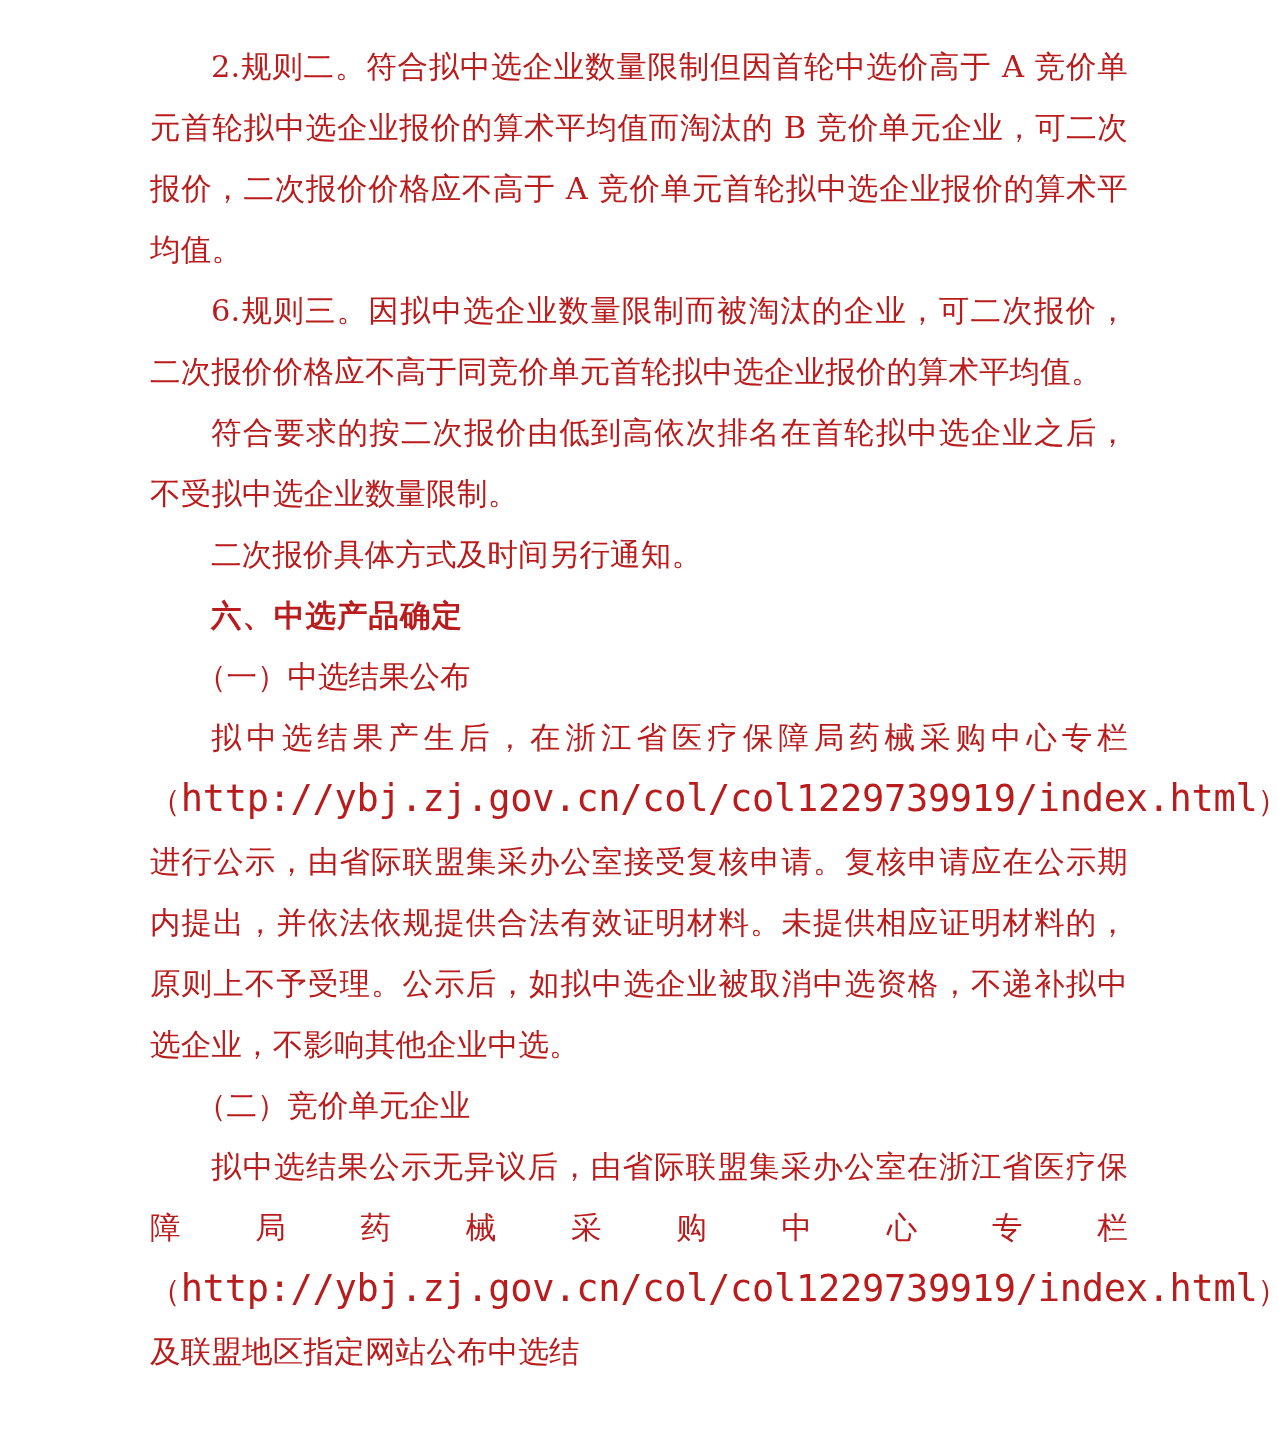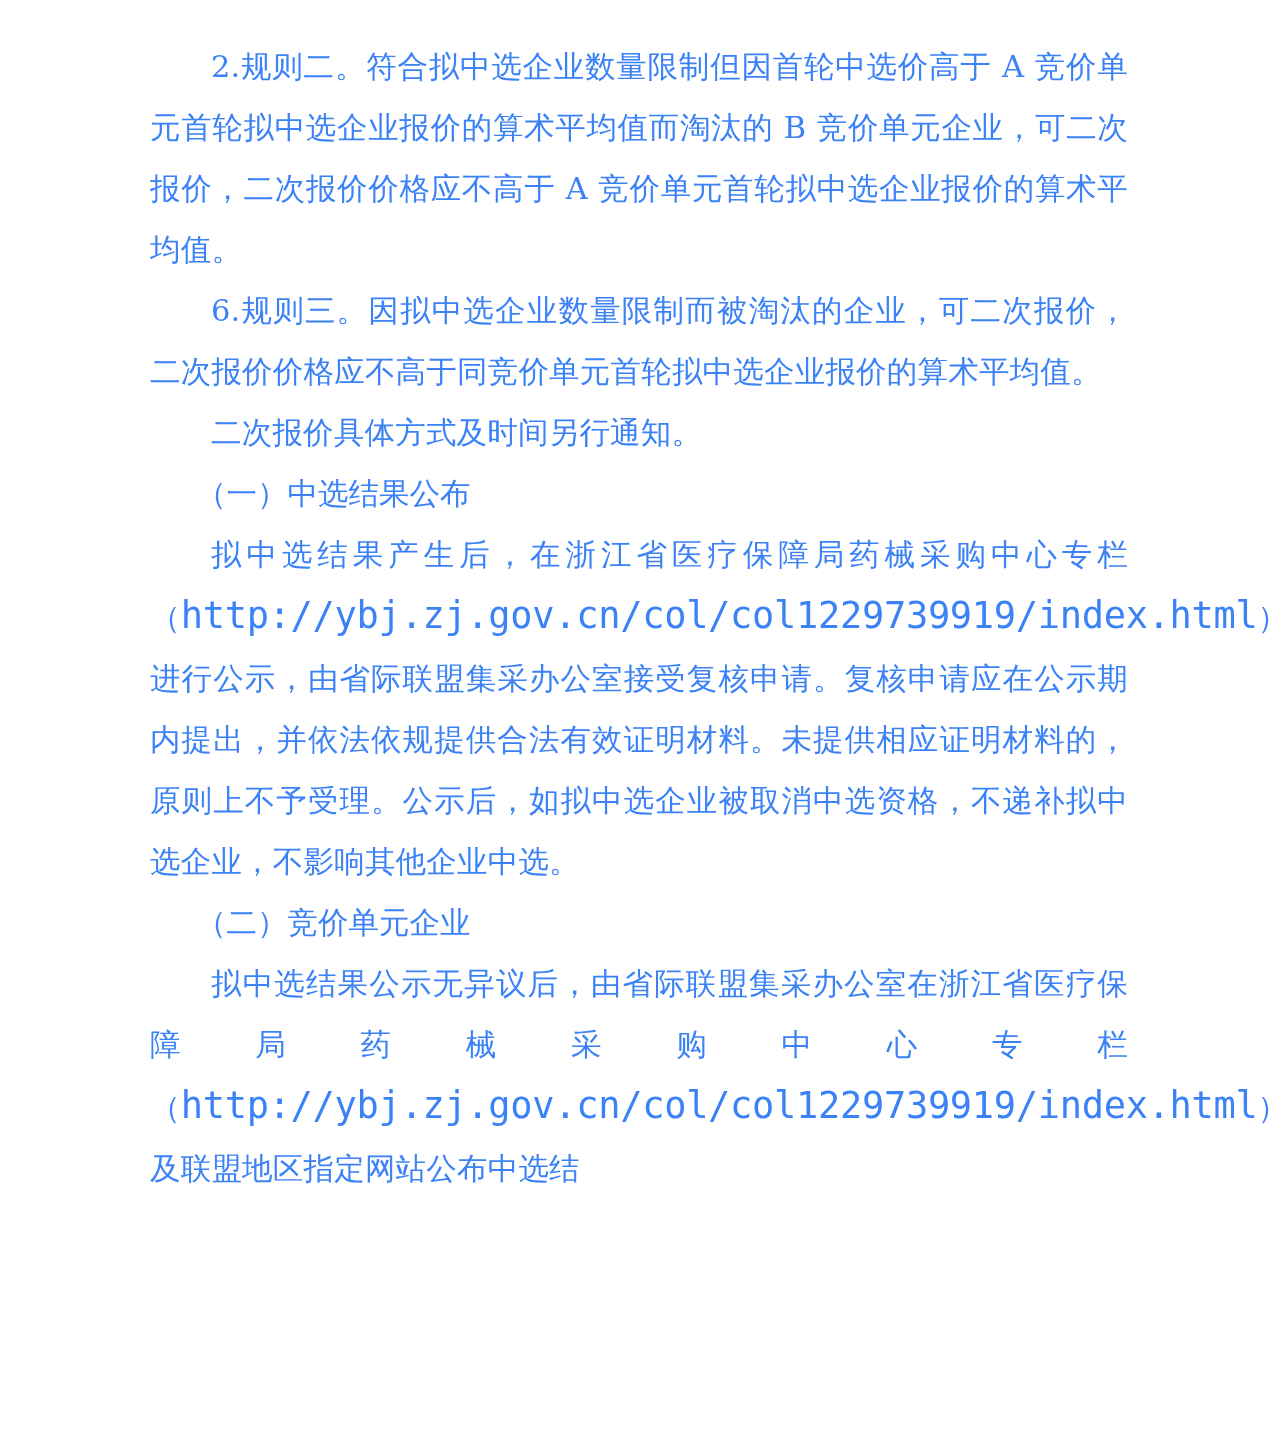--- a/index.html
+++ b/index.html
@@ -8,21 +8,21 @@
     background: #ffffff;
   }
   .page {
     width: 1278px;
     height: 1445px;
     position: relative;
     background: #ffffff;
     box-sizing: border-box;
     padding: 36px 150px 16px 150px;
     font-family: "DejaVu Serif", "Liberation Serif", serif;
-    color: #3b82f6;
+    color: #b91c1c;
     overflow: hidden;
   }
   .body-text {
     font-size: 30.5px;
     line-height: 61px;
     text-align: justify;
     text-justify: inter-ideograph;
     letter-spacing: 0.2px;
     margin: 0;
   }
@@ -51,23 +51,25 @@
 </style>
 </head>
 <body>
 
 <div class="page">
 
   <p class="body-text indent">2.规则二。符合拟中选企业数量限制但因首轮中选价高于 A 竞价单元首轮拟中选企业报价的算术平均值而淘汰的 B 竞价单元企业，可二次报价，二次报价价格应不高于 A 竞价单元首轮拟中选企业报价的算术平均值。</p>
 
   <p class="body-text indent">6.规则三。因拟中选企业数量限制而被淘汰的企业，可二次报价，二次报价价格应不高于同竞价单元首轮拟中选企业报价的算术平均值。</p>
 
+  <p class="body-text indent">符合要求的按二次报价由低到高依次排名在首轮拟中选企业之后，不受拟中选企业数量限制。</p>
 
   <p class="body-text indent">二次报价具体方式及时间另行通知。</p>
 
+  <p class="heading">六、中选产品确定</p>
 
   <p class="subheading">（一）中选结果公布</p>
 
   <p class="body-text indent"><span>拟中选结果产生后，在浙江省医疗保障局药械采购中心专栏（</span><span class="mono">http://ybj.zj.gov.cn/col/col1229739919/index.html</span><span>）进行公示，由省际联盟集采办公室接受复核申请。复核申请应在公示期内提出，并依法依规提供合法有效证明材料。未提供相应证明材料的，原则上不予受理。公示后，如拟中选企业被取消中选资格，不递补拟中选企业，不影响其他企业中选。</span></p>
 
   <p class="subheading">（二）竞价单元企业</p>
 
   <p class="body-text indent"><span>拟中选结果公示无异议后，由省际联盟集采办公室在浙江省医疗保障局药械采购中心专栏（</span><span class="mono">http://ybj.zj.gov.cn/col/col1229739919/index.html</span><span>）及联盟地区指定网站公布中选结</span></p>
 
 </div>

